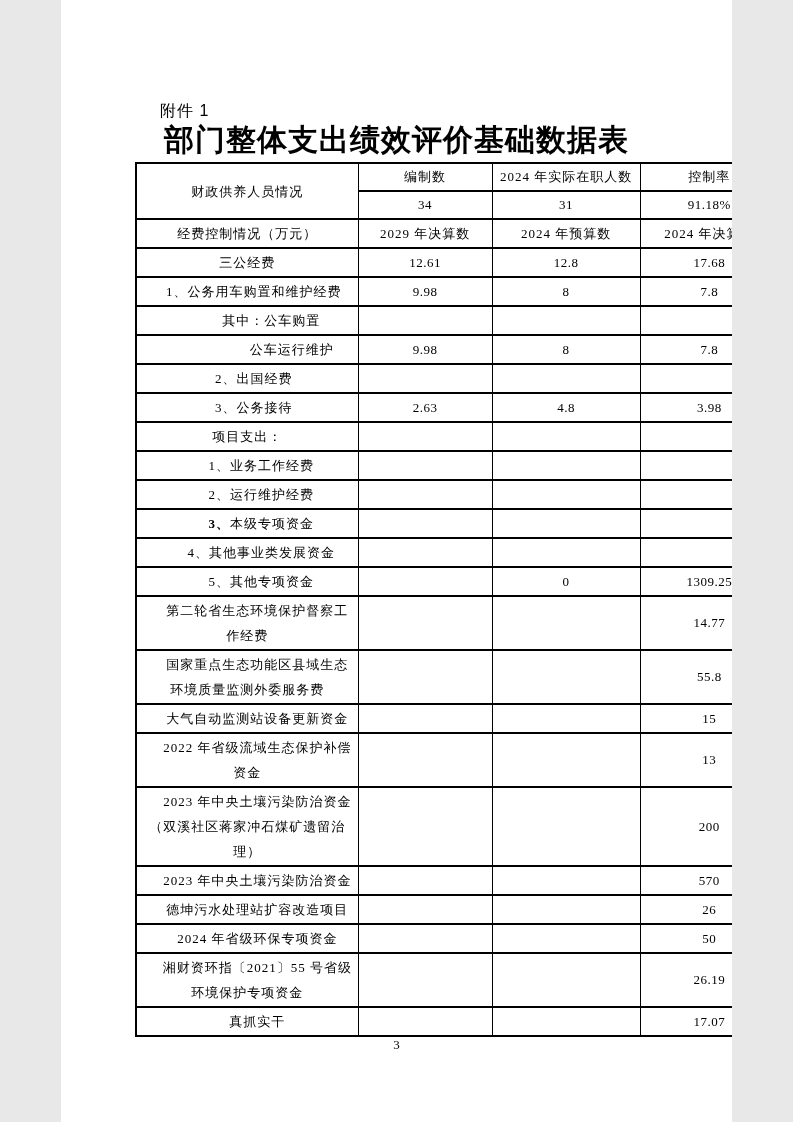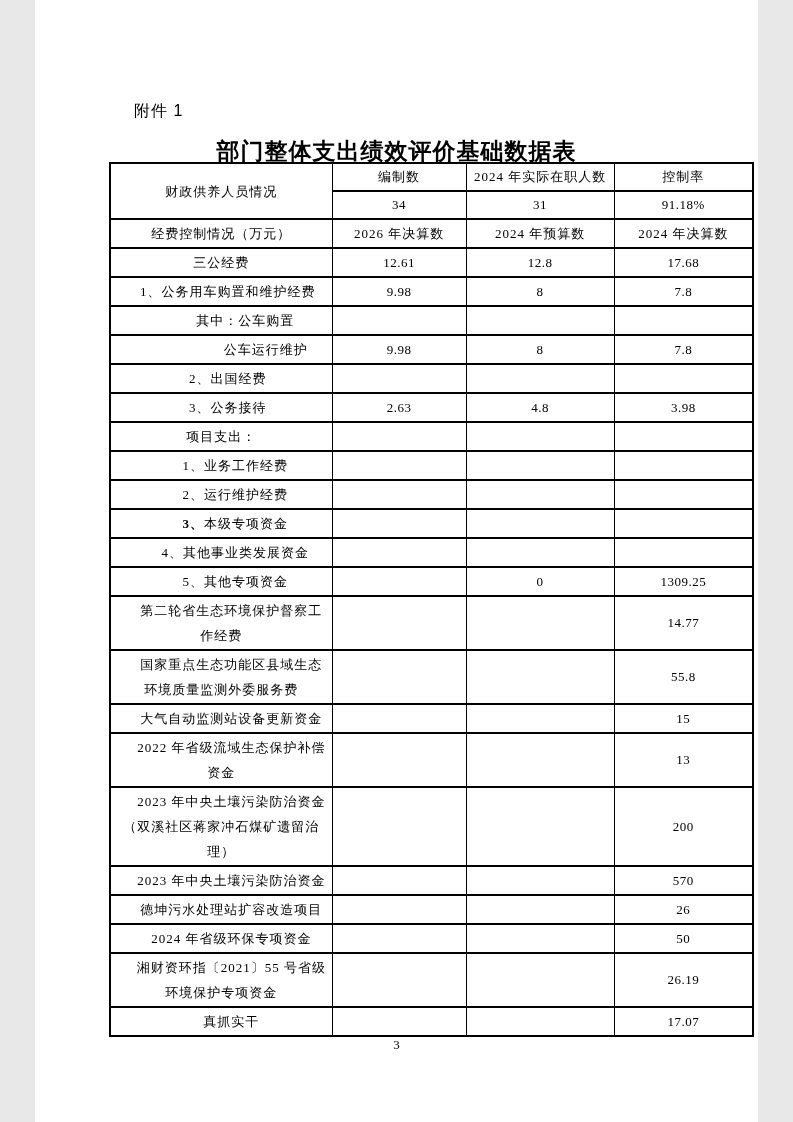--- a/index.html
+++ b/index.html
@@ -1,35 +1,35 @@
 <!DOCTYPE html>
 <html><head>
 <meta charset="utf-8">
 <style>
   * { box-sizing: border-box; }
   html, body { margin: 0; padding: 0; background: #e8e8e8; }
   .page {
     position: relative;
-    width: 723px; height: 1122px;
+    width: 671px; height: 1122px;
     margin: 0 auto;
     background: #ffffff;
     font-family: "Liberation Serif", "DejaVu Serif", serif;
     color: #000;
     overflow: hidden;
   }
   .attachment {
     position: absolute; left: 99px; top: 101px;
     font-family: "Liberation Sans", "DejaVu Sans", sans-serif;
     font-size: 16px; letter-spacing: 1px;
   }
   .doc-title {
-    position: absolute; left: 0; top: 136px; width: 100%;
+    position: absolute; left: 0; top: 120px; width: 100%;
     text-align: center;
     font-family: "Liberation Sans", "DejaVu Sans", sans-serif;
-    font-size: 23px; font-weight: bold; letter-spacing: 1px;
+    font-size: 30px; font-weight: bold; letter-spacing: 1px;
   }
   table.data {
     position: absolute; left: 74px; top: 162px;
     width: 643px;
     border-collapse: collapse;
     table-layout: fixed;
     border: 2px solid #000;
   }
   table.data td {
     border: 1px solid #000;
@@ -85,21 +85,21 @@
         <td class="hdr">2024 年实际在职人数</td>
         <td class="hdr">控制率</td>
       </tr>
       <tr>
         <td class="val">34</td>
         <td class="val">31</td>
         <td class="val">91.18%</td>
       </tr>
       <tr>
         <td class="lbl ctr">经费控制情况（万元）</td>
-        <td class="hdr">2026 年决算数</td>
+        <td class="hdr">2029 年决算数</td>
         <td class="hdr">2024 年预算数</td>
         <td class="hdr">2024 年决算数</td>
       </tr>
       <tr>
         <td class="lbl">三公经费</td>
         <td class="val">12.61</td>
         <td class="val">12.8</td>
         <td class="val">17.68</td>
       </tr>
       <tr>

